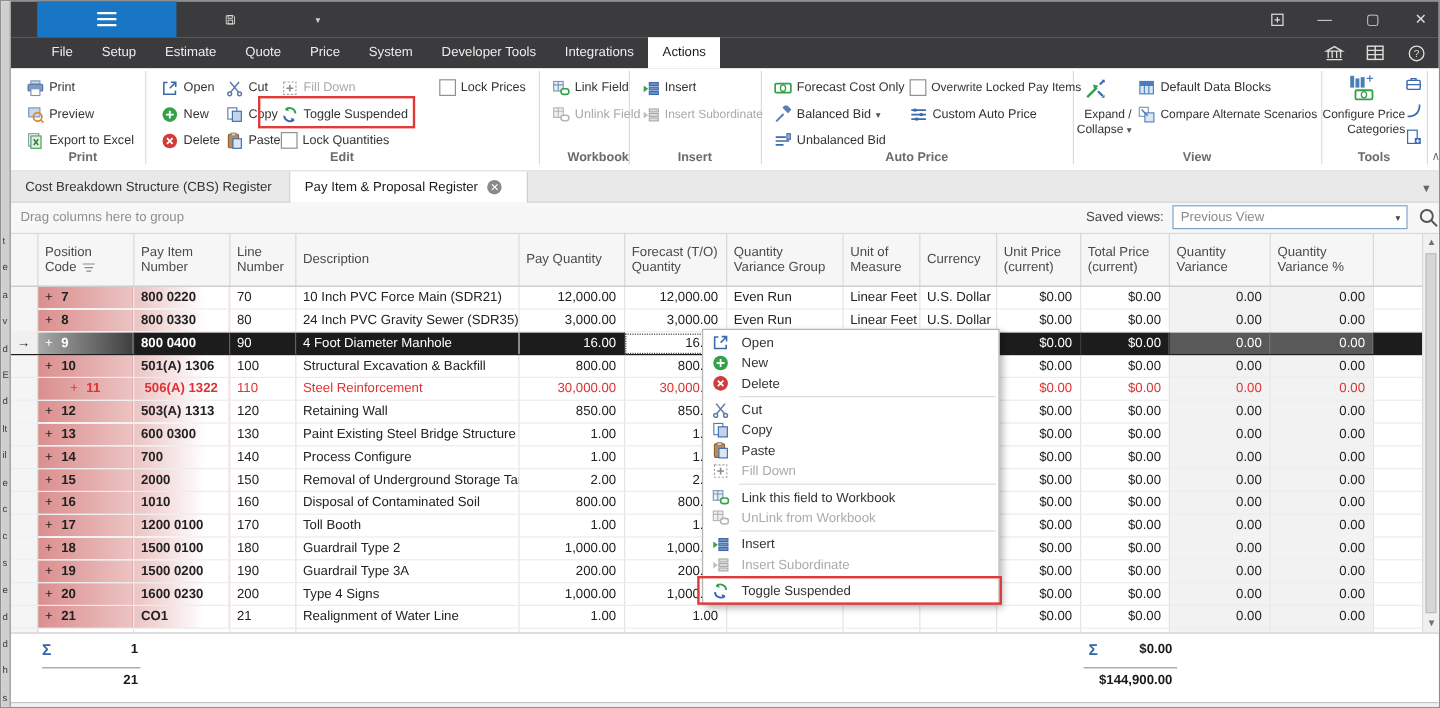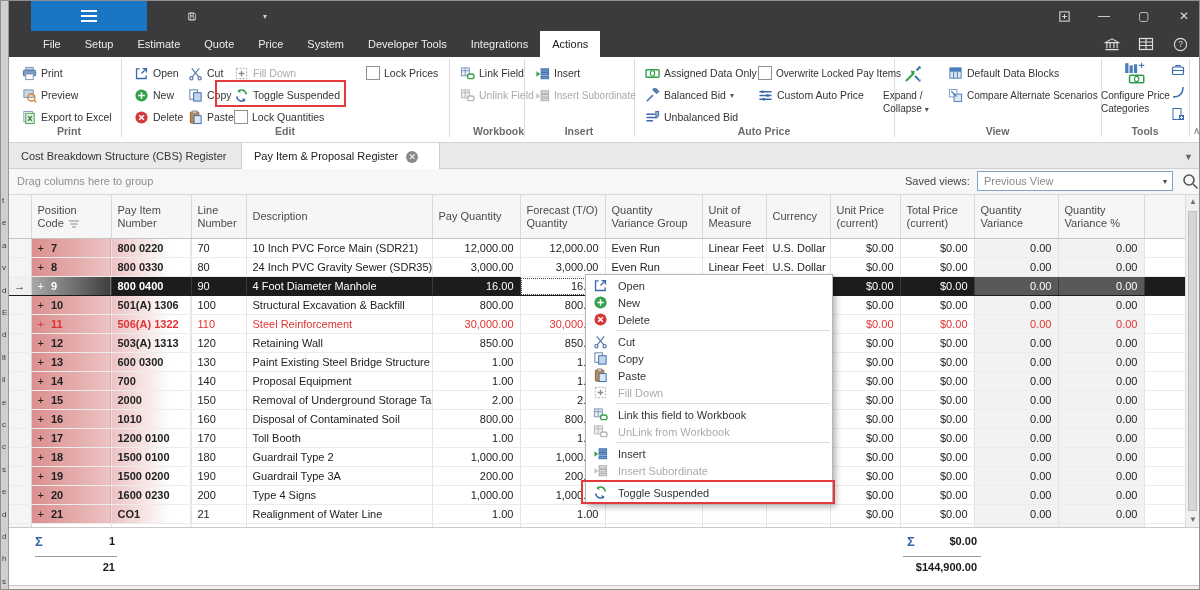--- a/index.html
+++ b/index.html
@@ -27,21 +27,21 @@
   .ribbon{top:56px;height:86px;background:#fff;border-bottom:1px solid #d4d4d4;box-sizing:border-box;}
   .rsep{position:absolute;top:2px;height:78px;width:1px;background:#dcdcdc;}
   .rbtn{position:absolute;height:20px;display:flex;align-items:center;gap:4px;padding:0 3px;font-size:10.5px;color:#333;white-space:nowrap;cursor:pointer;}
   .rbtn.disabled{color:#a9a9a9;}
   .rbtn .ic{width:15px;height:15px;flex:0 0 auto;}
   .ic{display:inline-block;}
   .ic svg{width:100%;height:100%;display:block;}
   .cb{width:12px;height:12px;background:#fff;border:1px solid #919191;display:inline-block;flex:0 0 auto;}
   .glabel{position:absolute;top:68px;height:14px;text-align:center;font-size:10.5px;font-weight:bold;color:#6b6b6b;}
   .caret{font-size:8px;color:#555;}
-  .bigbtn-lbl{position:absolute;text-align:left;font-size:10px;color:#333;line-height:13px;cursor:pointer;}
+  .bigbtn-lbl{position:absolute;text-align:right;font-size:10px;color:#333;line-height:13px;cursor:pointer;}
   .chev{position:absolute;left:1184px;top:68px;font-size:10px;color:#777;cursor:pointer;}
   .f10{font-size:10px;}
   
   .regtabs{top:142px;height:26px;background:#e9e9e9;border-bottom:1px solid #cfcfcf;box-sizing:border-box;}
   .regtab{position:absolute;top:0;height:26px;line-height:26px;font-size:11px;font-weight:normal;color:#333;padding:0 12px;border-right:1px solid #cfcfcf;cursor:pointer;white-space:nowrap;box-sizing:border-box;}
   .regtab.active{background:#fff;color:#1a1a1a;}
   .closedot{display:inline-block;width:12px;height:12px;border-radius:6px;background:#8a8a8a;color:#fff;font-size:9px;line-height:12px;text-align:center;margin-left:8px;vertical-align:middle;cursor:pointer;}
   .regcaret{position:absolute;right:6px;top:9px;font-size:9px;color:#666;cursor:pointer;}
   
   .groupbar{top:168px;height:26px;background:#f7f7f7;border-bottom:1px solid #d9d9d9;box-sizing:border-box;}
@@ -64,21 +64,21 @@
   .grid td.c-item{background:linear-gradient(90deg,#ecc3c3,#ffffff 75%);font-weight:bold;}
   .plus{font-weight:normal;margin-right:7px;}
   tr.row-selected td{background:#1c1c1c;color:#fff;border-bottom-color:#1c1c1c;border-right-color:#3a3a3a;}
   tr.row-selected td.ind{background:#f0f0f0;color:#222;border-right:1px solid #d4d4d4;}
   tr.row-selected td.c-pos{background:linear-gradient(90deg,#a9a9a9,#3f3f3f);color:#fff;}
   tr.row-selected td.c-item{background:#1c1c1c;color:#fff;}
   tr.row-selected td.ro{background:#595959;color:#fff;}
   tr.row-selected td.dim{color:#d9d9d9;}
   tr.row-selected td.cell-focus{background:#fff;color:#222;outline:1px dotted #444;outline-offset:-2px;}
   tr.row-suspended td{color:#e03232;}
-  tr.row-suspended td.c-pos,tr.row-suspended td.c-item{color:#e03232;}
+  tr.row-suspended td.c-pos,tr.row-suspended td.c-item{color:#e03232;text-align:center;}
   tr.row-new td{background:#fff;}
   tr.row-new td.ro{background:#f2f2f2;}
   .vscroll{position:absolute;right:0;top:0;bottom:0;width:14px;background:#f0f0f0;border-left:1px solid #dcdcdc;box-sizing:border-box;}
   .varrow{position:absolute;left:0;width:14px;height:14px;text-align:center;font-size:8px;color:#707070;line-height:14px;cursor:pointer;}
   .vthumb{position:absolute;left:2px;right:2px;top:16px;bottom:16px;background:#d6d6d6;border:1px solid #bdbdbd;box-sizing:border-box;}
   
   .summary{top:526px;height:58px;background:#fff;border-top:1px solid #c9c9c9;box-sizing:border-box;}
   .sum-sigma{position:absolute;font-size:13px;font-weight:bold;color:#3465a4;}
   .sum-val{position:absolute;text-align:right;font-size:11px;font-weight:bold;color:#1a1a1a;}
   .sum-rule{position:absolute;border-top:1px solid #9a9a9a;height:0;}
@@ -365,21 +365,21 @@
       </div>
     <div class="glabel" style="left:515px;width:110px">Insert</div>
 
     <div class="rbtn" style="left:633px;top:6px">
         <span class="ic">
           <svg viewBox="0 0 16 16">
             <rect x="1" y="4" width="14" height="8" rx="1" fill="#fff" stroke="#33a04a" stroke-width="1.5"></rect>
             <ellipse cx="8" cy="8" rx="2.3" ry="2.9" fill="none" stroke="#33a04a" stroke-width="1.2"></ellipse>
           </svg>
         </span>
-        <span>Assigned Data Only</span>
+        <span>Forecast Cost Only</span>
       </div>
     <div class="rbtn" style="left:633px;top:28px">
         <span class="ic">
           <svg viewBox="0 0 16 16">
             <path d="M2 14l6.5-6.5" stroke="#5b7fb4" stroke-width="1.8" fill="none"></path>
             <rect x="8" y="0.5" width="7" height="4.5" rx="0.8" transform="rotate(45 11.5 2.75)" fill="#5b7fb4"></rect>
           </svg>
         </span>
         <span>Balanced Bid</span>
         <span class="caret">▾</span>
@@ -655,21 +655,21 @@
             <td class="num">$0.00</td>
             <td class="num ro">0.00</td>
             <td class="num ro">0.00</td>
             <td></td>
           </tr>
           <tr class="row-normal">
             <td class="ind"></td>
             <td class="c-pos"><span class="plus">+</span><span>14</span></td>
             <td class="c-item">700</td>
             <td>140</td>
-            <td>Proposal Equipment</td>
+            <td>Process Configure</td>
             <td class="num">1.00</td>
             <td class="num">1.00</td>
             <td class="dim"></td>
             <td class="dim"></td>
             <td></td>
             <td class="num">$0.00</td>
             <td class="num">$0.00</td>
             <td class="num ro">0.00</td>
             <td class="num ro">0.00</td>
             <td></td>

